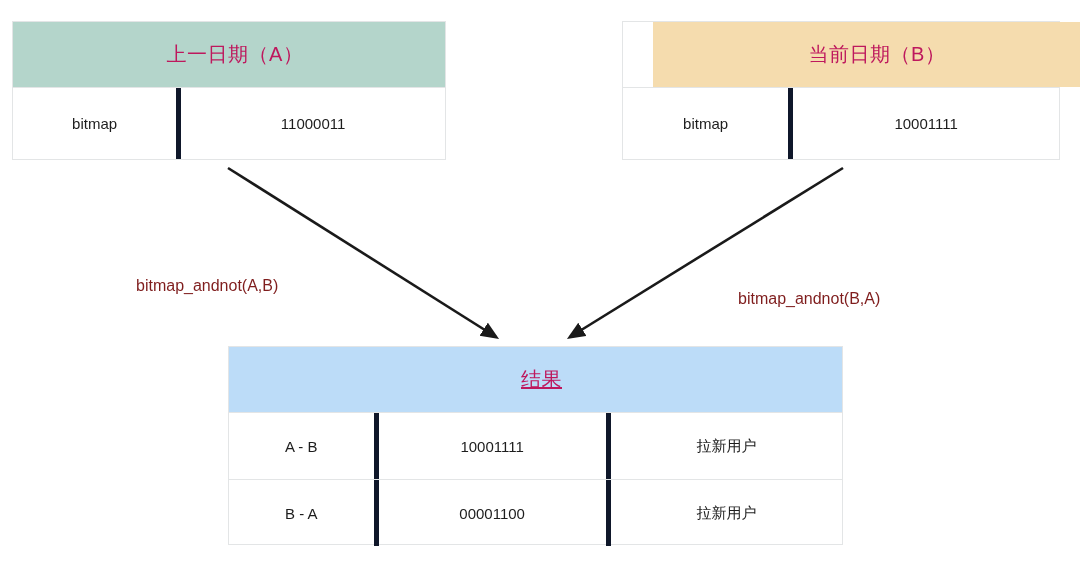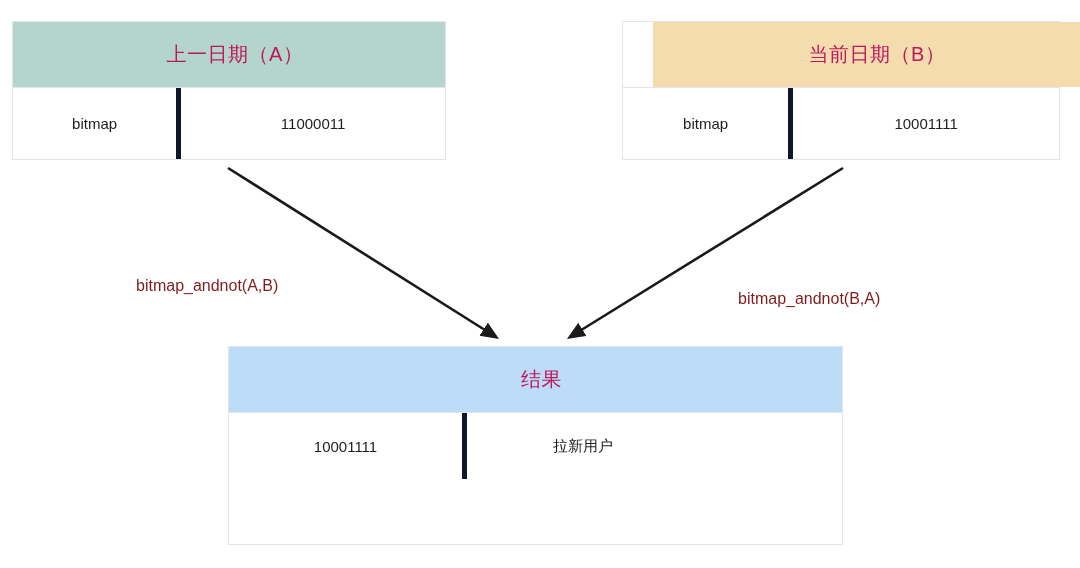--- a/index.html
+++ b/index.html
@@ -105,21 +105,21 @@
     left: 228px;
     top: 346px;
     width: 615px;
     height: 199px;
   }
   #table-result .thead {
     height: 65px;
     background: #bcdcf8;
   }
   #table-result .thead .th.c1 { width: 145px; }
-  #table-result .thead .th.c2 { width: 233px; }
+  #table-result .thead .th.c2 { width: 233px; text-decoration: underline; }
   #table-result .thead .th.c3 { width: 237px; }
   #table-result .trow { height: 67px; }
   #table-result .td.c1 { width: 145px; }
   #table-result .td.c2 { width: 233px; }
   #table-result .td.c3 { width: 237px; }
 
   
   #arrow-layer {
     position: absolute;
     left: 0;
@@ -202,18 +202,24 @@
   <div class="wm w1">搜了</div>
   <div class="wm w2">搜了么</div>
   <div class="wm w3">搜了么</div>
   <div class="wm w4">搜了</div>
 
   <div class="dtable" id="table-result">
     <div class="thead">
       <div class="th c2">结果</div>
     </div>
     <div class="trow">
+      <div class="td c1">A - B</div>
       <div class="td c2">10001111</div>
       <div class="td c3">拉新用户</div>
     </div>
+    <div class="trow">
+      <div class="td c1">B - A</div>
+      <div class="td c2">00001100</div>
+      <div class="td c3">拉新用户</div>
+    </div>
   </div>
 
 </div>
 
 </body></html>

